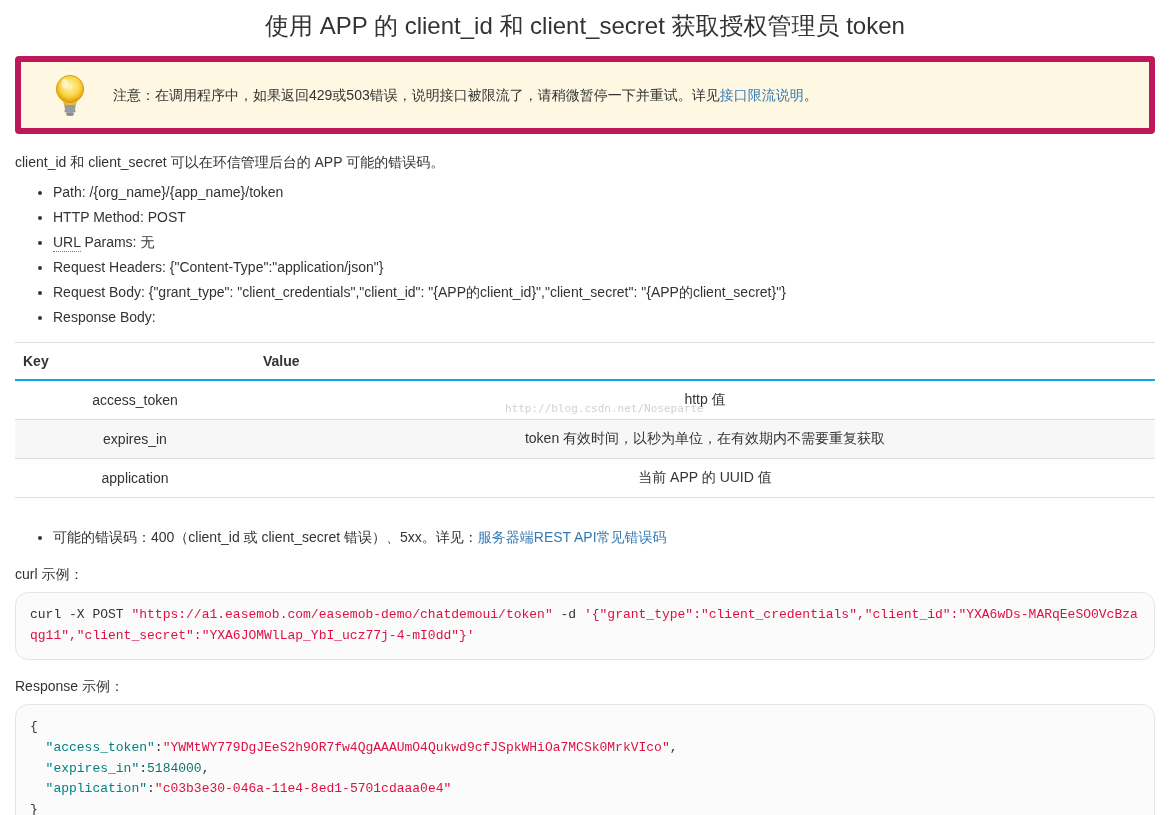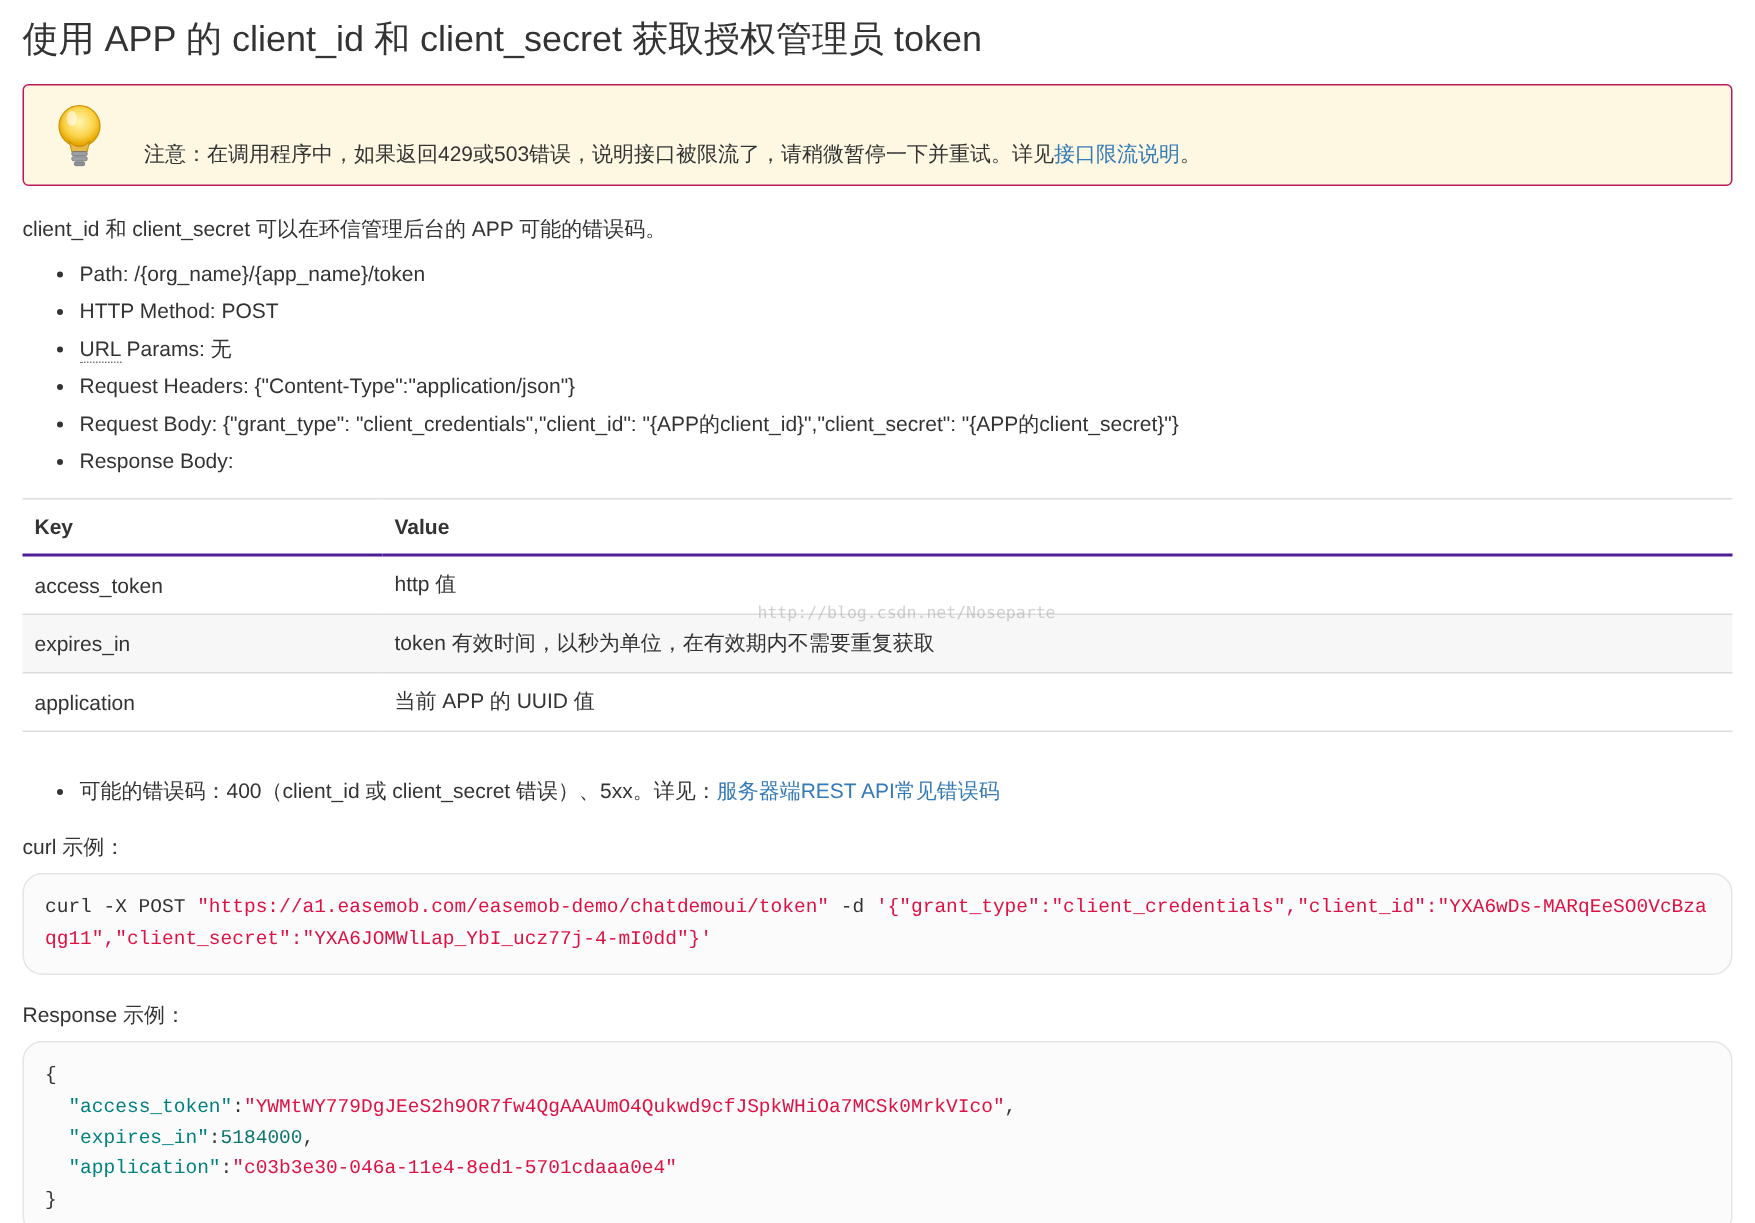--- a/index.html
+++ b/index.html
@@ -10,28 +10,29 @@
     font-size: 14px;
     color: #333;
     width: 1170px;
     background: #fff;
   }
   h2.page-title {
     font-size: 24px;
     font-weight: 400;
     color: #333;
     margin: 0 0 14px 0;
+    text-align: center;
   }
   .notice-box {
     display: flex;
-    align-items: flex-end;
+    align-items: center;
     background: #fef8e2;
-    border: 1px solid #be185d;
+    border: 6px solid #be185d;
     border-radius: 4px;
-    padding: 10px 16px;
+    padding: 10px 28px;
     margin: 0 0 20px 0;
   }
   .notice-box .bulb {
     width: 42px;
     height: 46px;
     margin-right: 22px;
     flex-shrink: 0;
   }
   .notice-box .notice-text {
     line-height: 1.6;
@@ -61,27 +62,28 @@
     width: 100%;
     border-collapse: collapse;
     margin: 4px 0 28px 0;
   }
   table.kv-table th {
     text-align: left;
     font-weight: 700;
     font-size: 14px;
     padding: 10px 8px;
     border-top: 1px solid #ddd;
-    border-bottom: 2px solid #4c1d95;
+    border-bottom: 2px solid #0ea5e9;
     background: #fff;
     color: #333;
   }
   table.kv-table td {
     padding: 10px 8px;
     border-bottom: 1px solid #ddd;
+    text-align: center;
   }
   table.kv-table tr.alt td { background: #f7f7f7; }
   ul.errcode-list {
     margin: 0 0 14px 0;
     padding-left: 38px;
   }
   ul.errcode-list li { line-height: 1.6; }
   p.section-label {
     margin: 18px 0 8px 0;
   }

